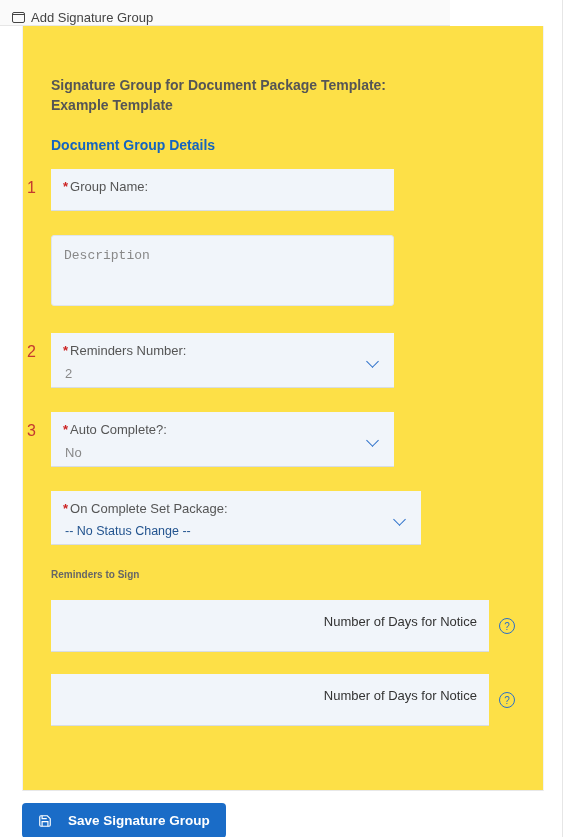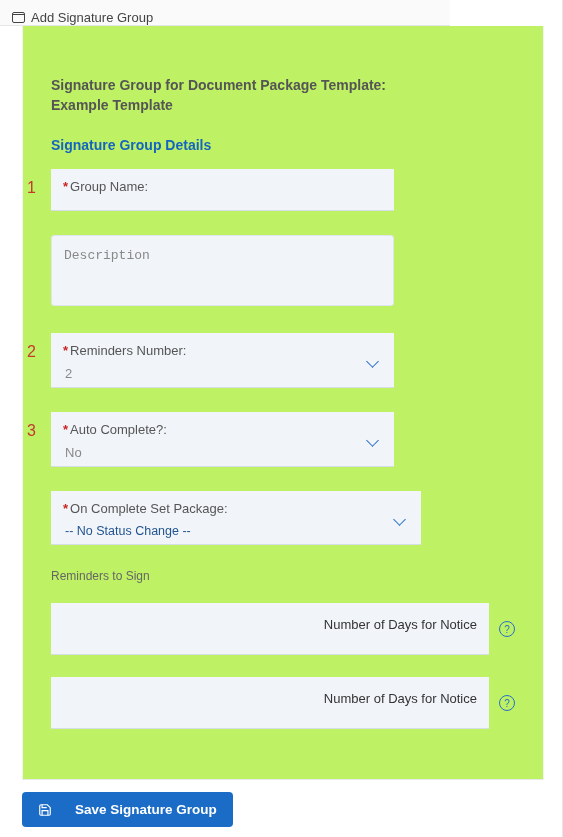--- a/index.html
+++ b/index.html
@@ -42,23 +42,23 @@
   }
   .win-icon::before {
     content: "";
     position: absolute;
     top: 1px; left: 0; right: 0;
     border-top: 1.5px solid #444;
   }
 
   
   .panel {
-    background: #bef264;
+    background: #fde047;
     margin: 0 18px 0 22px;
-    padding: 50px 28px 28px 28px;
+    padding: 50px 28px 42px 28px;
     flex: 1;
     position: relative;
     border-left: 1px solid #f2f2f2;
     border-right: 1px solid #f2f2f2;
     border-bottom: 1px solid #e8e8e8;
   }
   .page-title {
     font-weight: 600;
     color: #555;
     font-size: 14px;
@@ -140,23 +140,23 @@
     resize: none;
     padding: 12px;
     font-family: Liberation Mono, monospace;
     font-size: 13px;
     color: #555;
     margin-bottom: 24px;
   }
   .desc::placeholder { color: #888; }
 
   .sub-title {
-    font-weight: 400;
+    font-weight: 700;
     color: #666;
-    font-size: 12px;
+    font-size: 10px;
     margin: 10px 0 20px 0;
   }
 
   
   .notice-wrap {
     display: flex;
     align-items: center;
     gap: 10px;
     margin-bottom: 22px;
     text-align: right;
@@ -185,21 +185,21 @@
   .save-btn {
     background: #1a6cc7;
     color: #fff;
     border: none;
     border-radius: 4px;
     padding: 10px 16px;
     font-size: 13.5px;
     font-weight: 600;
     display: inline-flex;
     align-items: center;
-    gap: 23px;
+    gap: 16px;
     cursor: pointer;
   }
   .save-icon {
     width: 14px; height: 14px;
     display: inline-block;
   }
   .on-complete { margin-top: 4px; }
   .narrow-group { width: 343px; }
   .full-group { width: 370px; }
 </style>
@@ -213,21 +213,21 @@
     <span>Add Signature Group</span>
   </div>
 
   <div class="panel">
 
     <div class="page-title">
       <span>Signature Group for Document Package Template:</span><br>
       <span>Example Template</span>
     </div>
 
-    <div class="section-title">Signature Group Details</div>
+    <div class="section-title">Document Group Details</div>
 
     
     <div class="num-host narrow-group">
       <span class="num-badge">1</span>
       <div class="field tall">
         <div class="label-row">
           <span class="req">*</span>
           <span>Group Name:</span>
         </div>
       </div>

